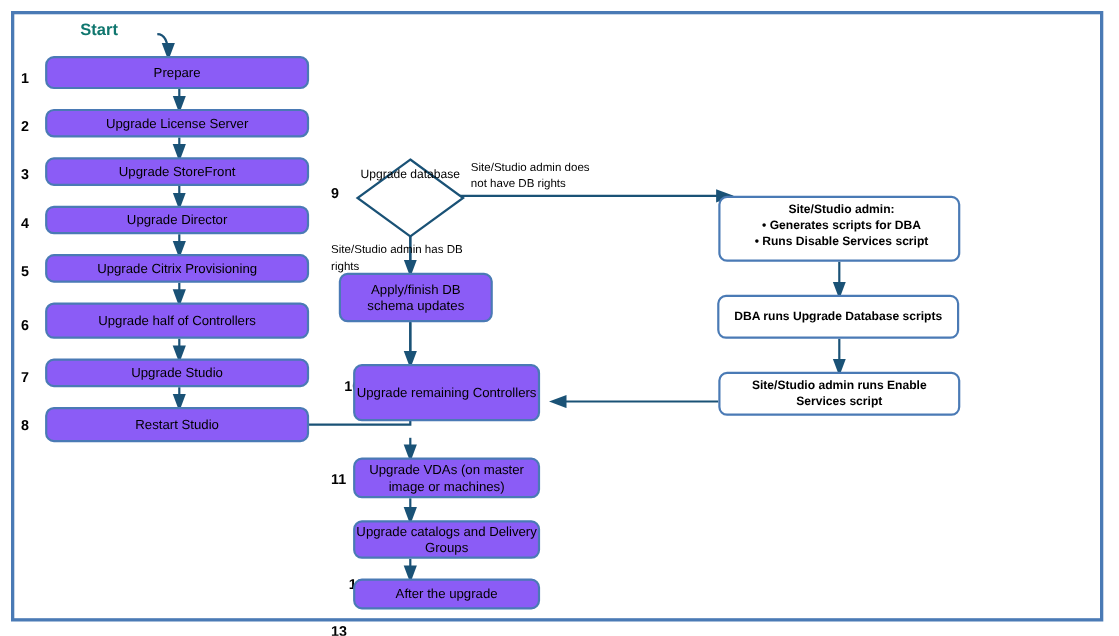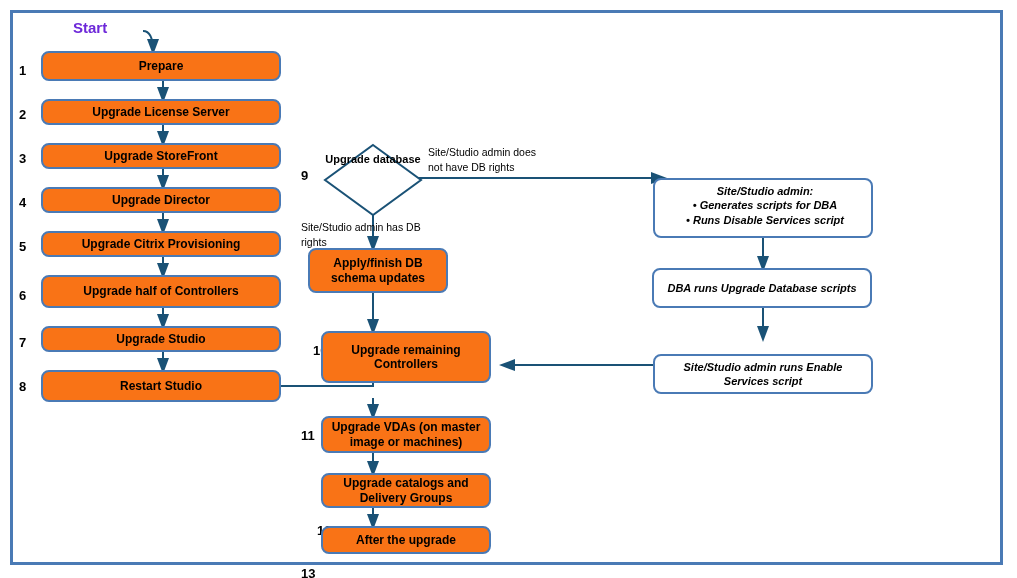--- a/index.html
+++ b/index.html
@@ -24,34 +24,34 @@
       width: 100%;
       height: 100%;
     }
     
     .start-label {
       position: absolute;
       top: 6px;
       left: 60px;
       font-weight: bold;
       font-size: 15px;
-      color: #6d28d9;
+      color: #0f766e;
     }
     
     .step-box {
       position: absolute;
       border: 2px solid #4a7ab5;
       border-radius: 8px;
-      background: #f97316;
+      background: #8b5cf6;
       text-align: center;
       display: flex;
       align-items: center;
       justify-content: center;
       font-size: 12px;
-      font-weight: bold;
+      font-weight: normal;
       color: #000;
       line-height: 1.2;
     }
     .step-num {
       position: absolute;
       left: 6px;
       font-weight: bold;
       font-size: 13px;
       color: #000;
     }
@@ -60,40 +60,39 @@
       position: absolute;
       top: 0; left: 0;
       width: 100%;
       height: 100%;
       pointer-events: none;
     }
     .diamond-text {
       position: absolute;
       text-align: center;
       font-size: 11px;
-      font-weight: bold;
+      font-weight: normal;
       color: #000;
       line-height: 1.2;
     }
     
     .side-box {
       position: absolute;
       border: 2px solid #4a7ab5;
       border-radius: 8px;
       background: #fff;
       text-align: center;
       display: flex;
       align-items: center;
       justify-content: center;
       font-size: 11px;
       font-weight: bold;
       color: #000;
       line-height: 1.3;
       padding: 4px 6px;
-      font-style: italic;
     }
     .note-text {
       position: absolute;
       font-size: 10.5px;
       color: #000;
       line-height: 1.4;
     }
   </style>
 </head>
 <body>
@@ -231,18 +230,18 @@
     <div class="side-box" style="left:640px; top:165px; width:220px; height:60px; text-align:left; padding-left:10px; justify-content:flex-start; flex-direction:column;">
       <span style="font-weight:bold;">Site/Studio admin:</span>
       <span>• Generates scripts for DBA</span>
       <span>• Runs Disable Services script</span>
     </div>
 
     <div class="side-box" style="left:639px; top:255px; width:220px; height:40px;">
       <span>DBA runs Upgrade Database scripts</span>
     </div>
 
-    <div class="side-box" style="left:640px; top:341px; width:220px; height:40px;">
+    <div class="side-box" style="left:640px; top:325px; width:220px; height:40px;">
       <span>Site/Studio admin runs Enable Services script</span>
     </div>
 
   </div>
 </div>
 
 </body></html>

